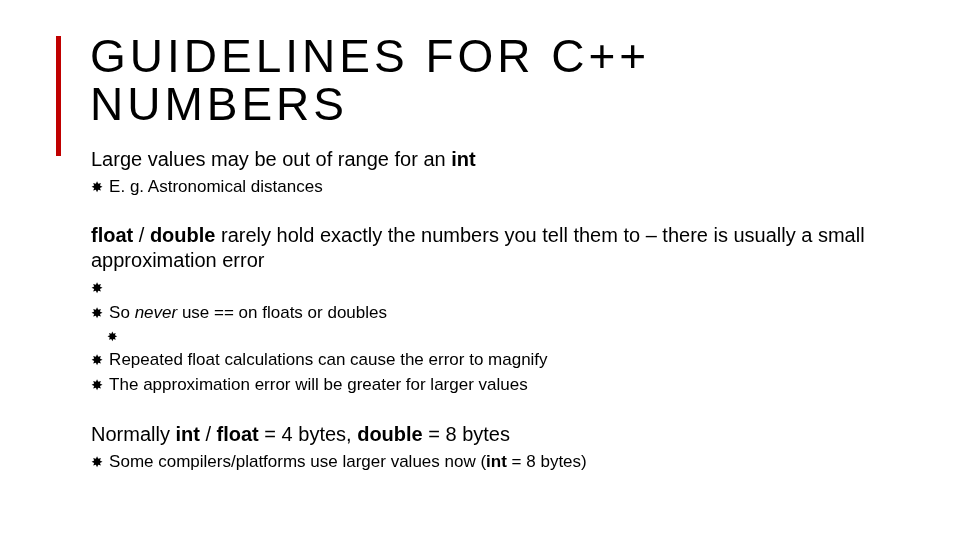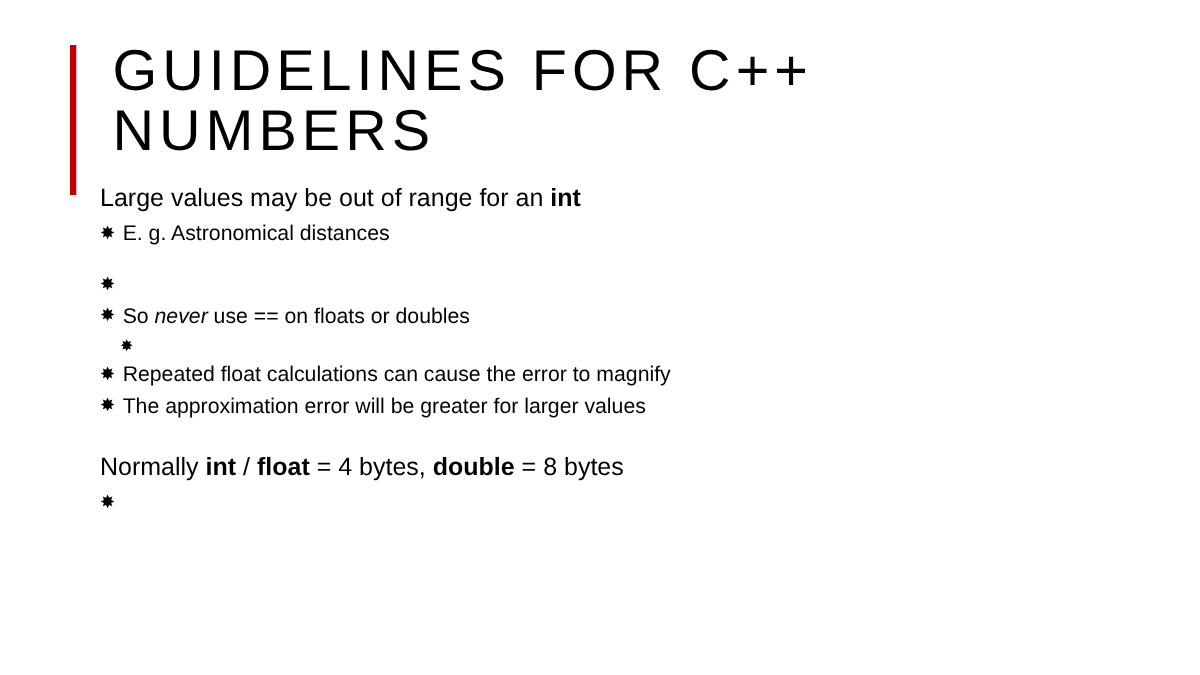--- a/index.html
+++ b/index.html
@@ -27,21 +27,21 @@
     background: #c00000;
   }
   .title {
     font-size: 46px;
     font-weight: 400;
     letter-spacing: 4px;
     line-height: 1.05;
     margin: 8px 0 18px 34px;
   }
   .content {
-    margin-left: 24px;
+    margin-left: 35px;
   }
   .section-line {
     font-size: 20px;
     margin: 8px 0 4px 0;
     line-height: 1.25;
   }
   .bullet-l1 {
     font-size: 17px;
     margin: 2px 0 2px 0;
     line-height: 1.3;
@@ -74,20 +74,21 @@
 <div class="slide">
   <div class="accent-bar"></div>
   <div class="title">GUIDELINES FOR C++ NUMBERS</div>
   <div class="content" id="content">
       <div class="section-line">Large values may be out of range for an <b>int</b></div>
       <div class="bullet-l1">
         <span class="star">✸</span>
         <span>E. g. Astronomical distances</span>
       </div>
       <div class="spacer"></div>
+      <div class="section-line"><b>float</b> / <b>double</b> rarely hold exactly the numbers you tell them to – there is usually a small approximation error</div>
       <div class="bullet-l1">
         <span class="star">✸</span>
       </div>
       <div class="bullet-l1">
         <span class="star">✸</span>
         <span>So <i>never</i> use == on floats or doubles</span>
       </div>
       <div class="bullet-l2">
         <span class="star">✸</span>
       </div>
@@ -96,15 +97,16 @@
         <span>Repeated float calculations can cause the error to magnify</span>
       </div>
       <div class="bullet-l1">
         <span class="star">✸</span>
         <span>The approximation error will be greater for larger values</span>
       </div>
       <div class="spacer"></div>
       <div class="section-line">Normally <b>int</b> / <b>float</b> = 4 bytes, <b>double</b> = 8 bytes</div>
       <div class="bullet-l1">
         <span class="star">✸</span>
+        <span>Some compilers/platforms use larger values now (<b>int</b> = 8 bytes)</span>
       </div>
     </div>
 </div>
 
 </body></html>

